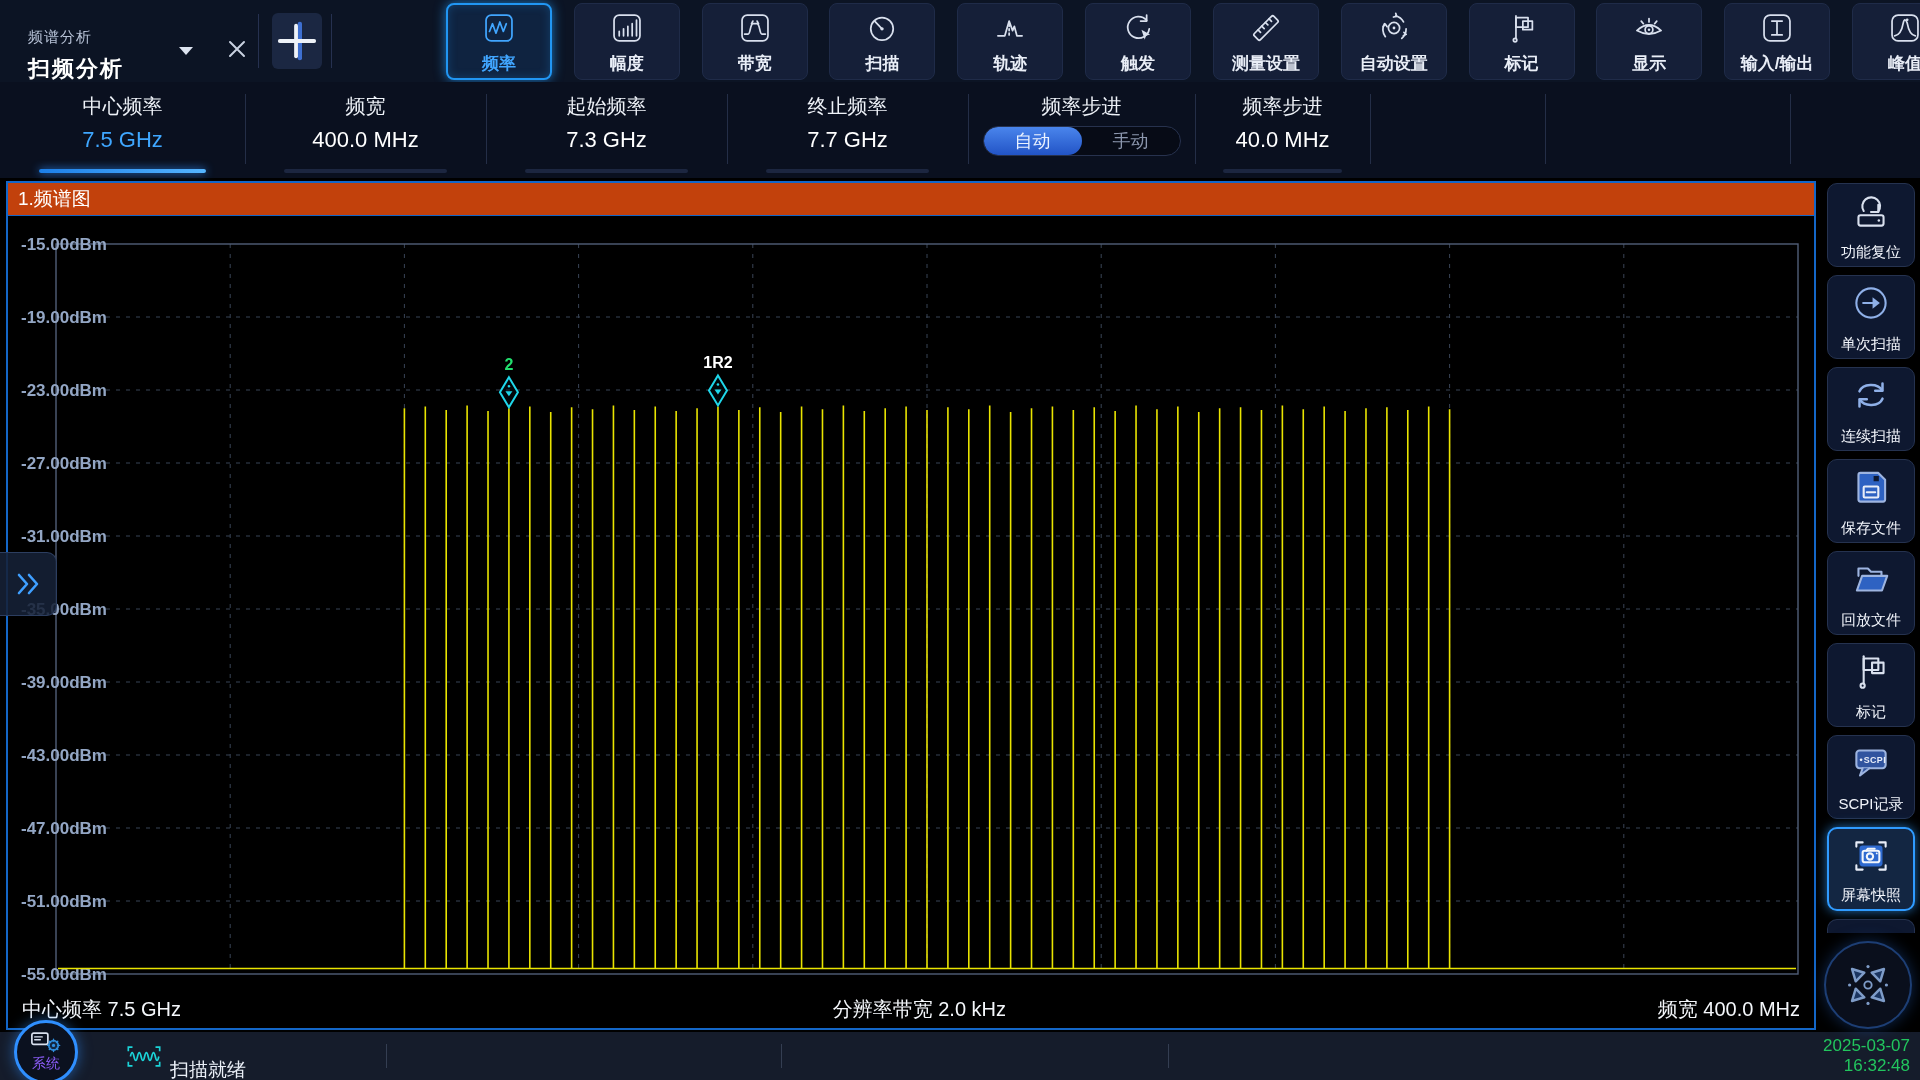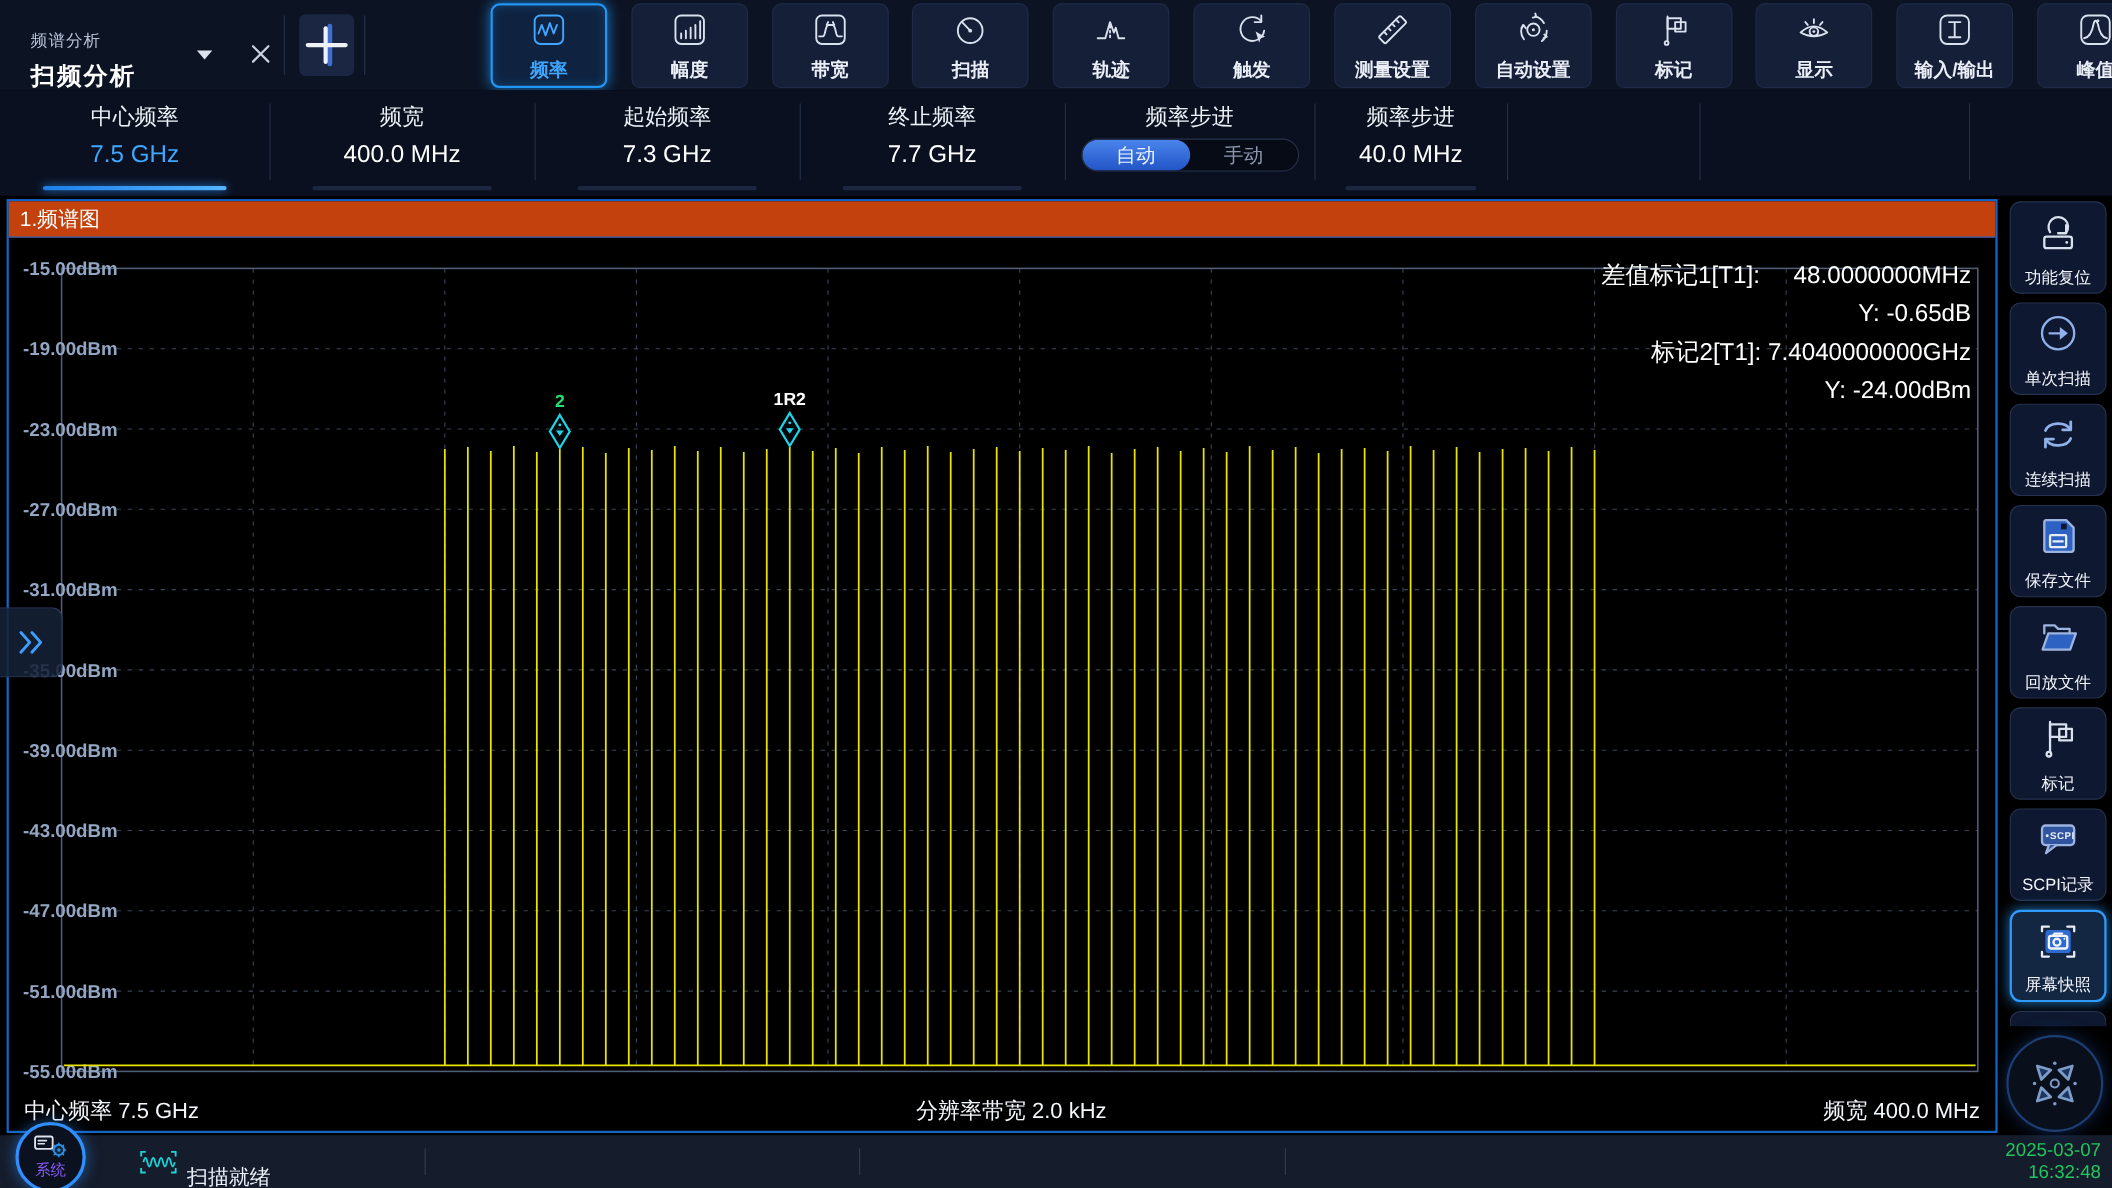--- a/index.html
+++ b/index.html
@@ -372,26 +372,20 @@
               <text x="500.92" y="154.25" text-anchor="middle" font-size="16" font-weight="bold" fill="#22df6e">2</text>
             </g>
             <g>
               <path d="M709.96 159.42499999999998 L718.96 174.42499999999998 L709.96 189.42499999999998 L700.96 174.42499999999998 Z" fill="rgba(0,20,30,.35)" stroke="#1fd7ea" stroke-width="2"></path>
               <circle cx="709.96" cy="168.42499999999998" r="1.3" fill="#1fd7ea"></circle>
               <path d="M706.46 173.42499999999998 L713.46 173.42499999999998 L709.96 178.42499999999998 Z" fill="#1fd7ea"></path>
               <text x="709.96" y="152.42499999999998" text-anchor="middle" font-size="16" font-weight="bold" fill="#ffffff">1R2</text>
             </g>
           </svg>
         </div>
-      <div class="marker-readout">
-          <div>差值标记1[T1]:&nbsp;&nbsp;&nbsp;&nbsp;&nbsp;48.0000000MHz</div>
-          <div>Y: -0.65dB</div>
-          <div>标记2[T1]: 7.4040000000GHz</div>
-          <div>Y: -24.00dBm</div>
-        </div>
     </div>
     <div class="chart-footer">
       <span>中心频率 7.5 GHz</span>
       <span>分辨率带宽 2.0 kHz</span>
       <span>频宽 400.0 MHz</span>
     </div>
   </div>
 
   <div class="expander">
     <svg width="28" height="26" viewBox="0 0 28 26">

